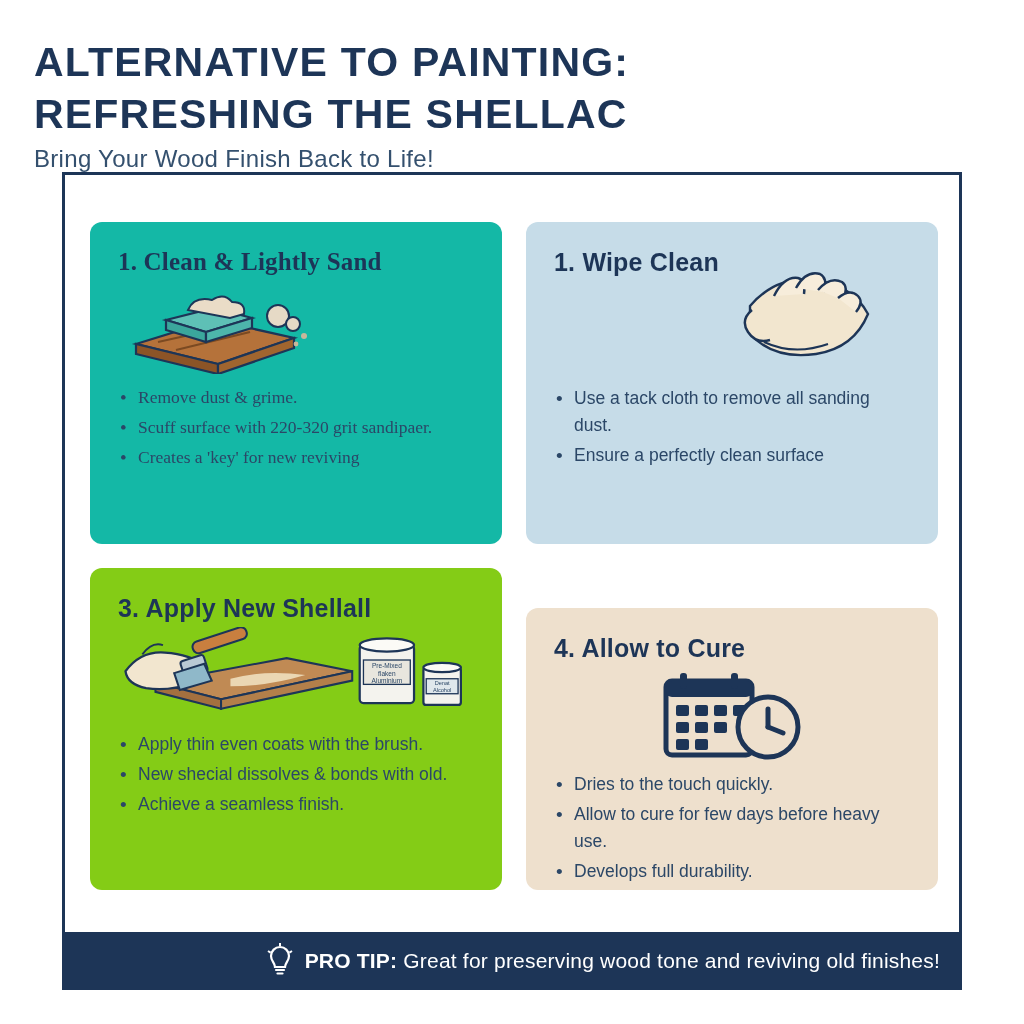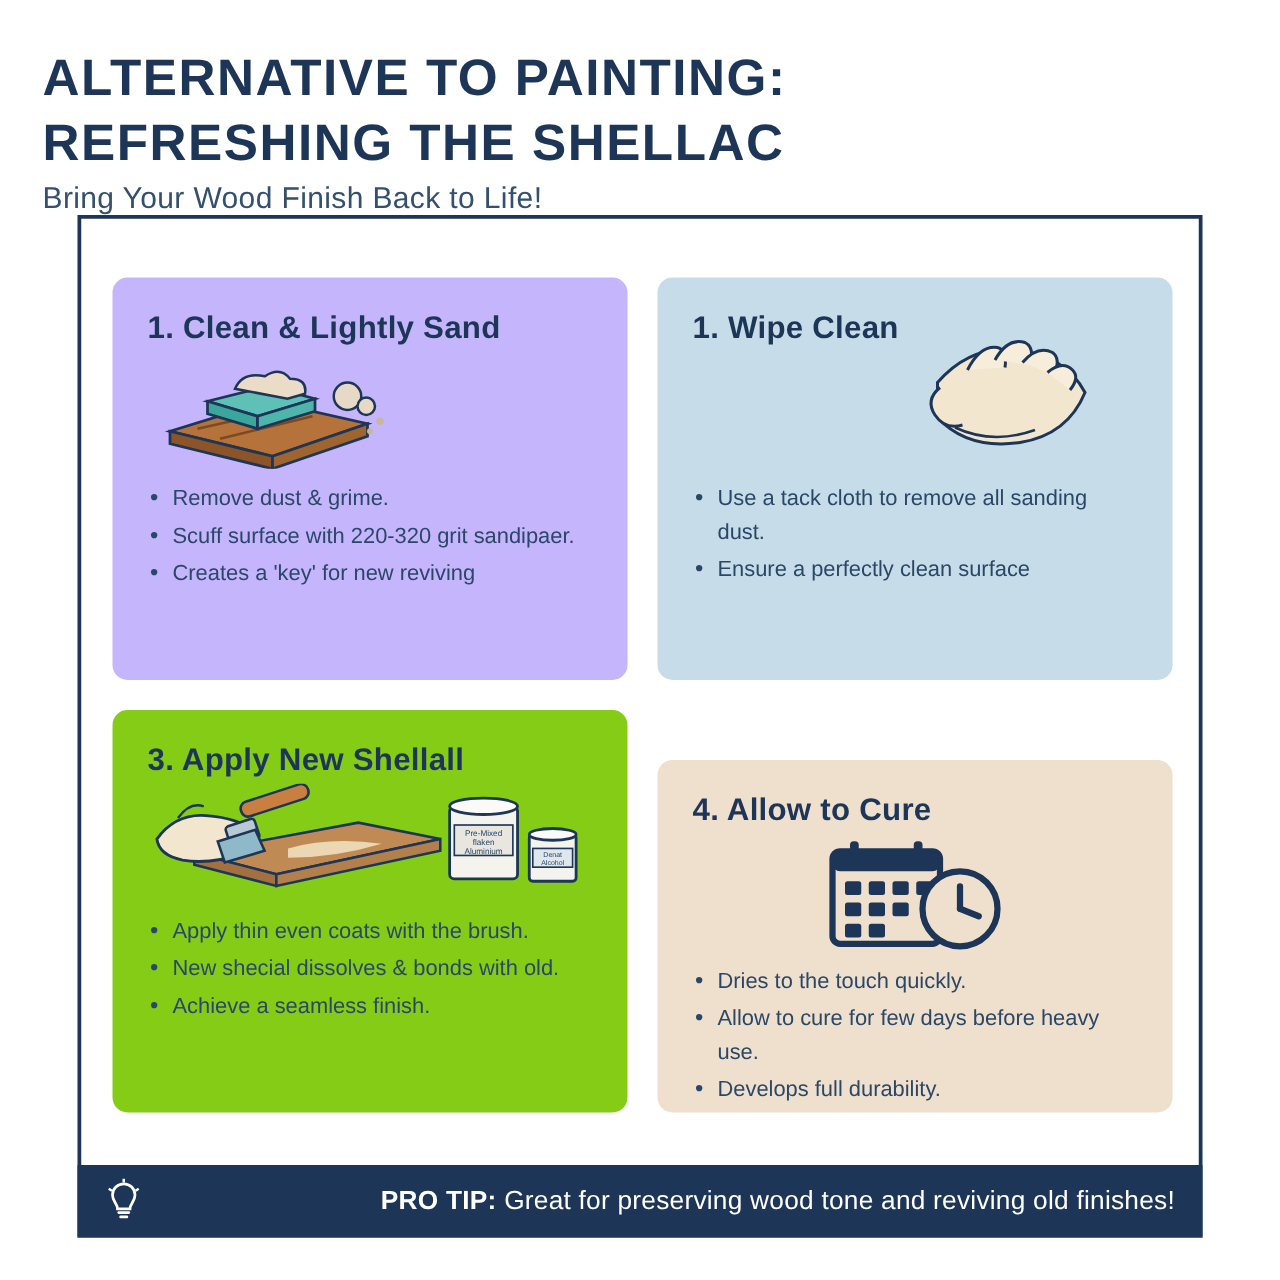--- a/index.html
+++ b/index.html
@@ -58,21 +58,21 @@
     grid-template-rows: 322px 322px;
     gap: 24px;
   }
   .card {
     border-radius: 12px;
     box-sizing: border-box;
     padding: 26px 28px 18px 28px;
     position: relative;
     overflow: hidden;
   }
-  .card.c1 { background: #c4b5fd; }
+  .card.c1 { background: #14b8a6; font-family: Liberation Serif, serif; }
   .card.c2 { background: #c6dce8; }
   .card.c3 { background: #84cc16; }
   .card.c4 { background: #eee0cd; margin-top: 40px; }
   .card-title {
     font-size: 25px;
     font-weight: bold;
     color: #1d3557;
     margin: 0 0 6px 0;
     letter-spacing: 0.2px;
   }
@@ -113,21 +113,21 @@
   }
   .protip {
     position: absolute;
     left: 62px;
     bottom: 34px;
     width: 900px;
     height: 58px;
     background: #1d3557;
     display: flex;
     align-items: center;
-    justify-content: space-between;
+    justify-content: flex-end;
     gap: 10px;
     box-sizing: border-box;
     padding: 0 22px;
   }
   .protip-text {
     color: #ffffff;
     font-size: 21px;
     letter-spacing: 0.2px;
     white-space: nowrap;
   }

